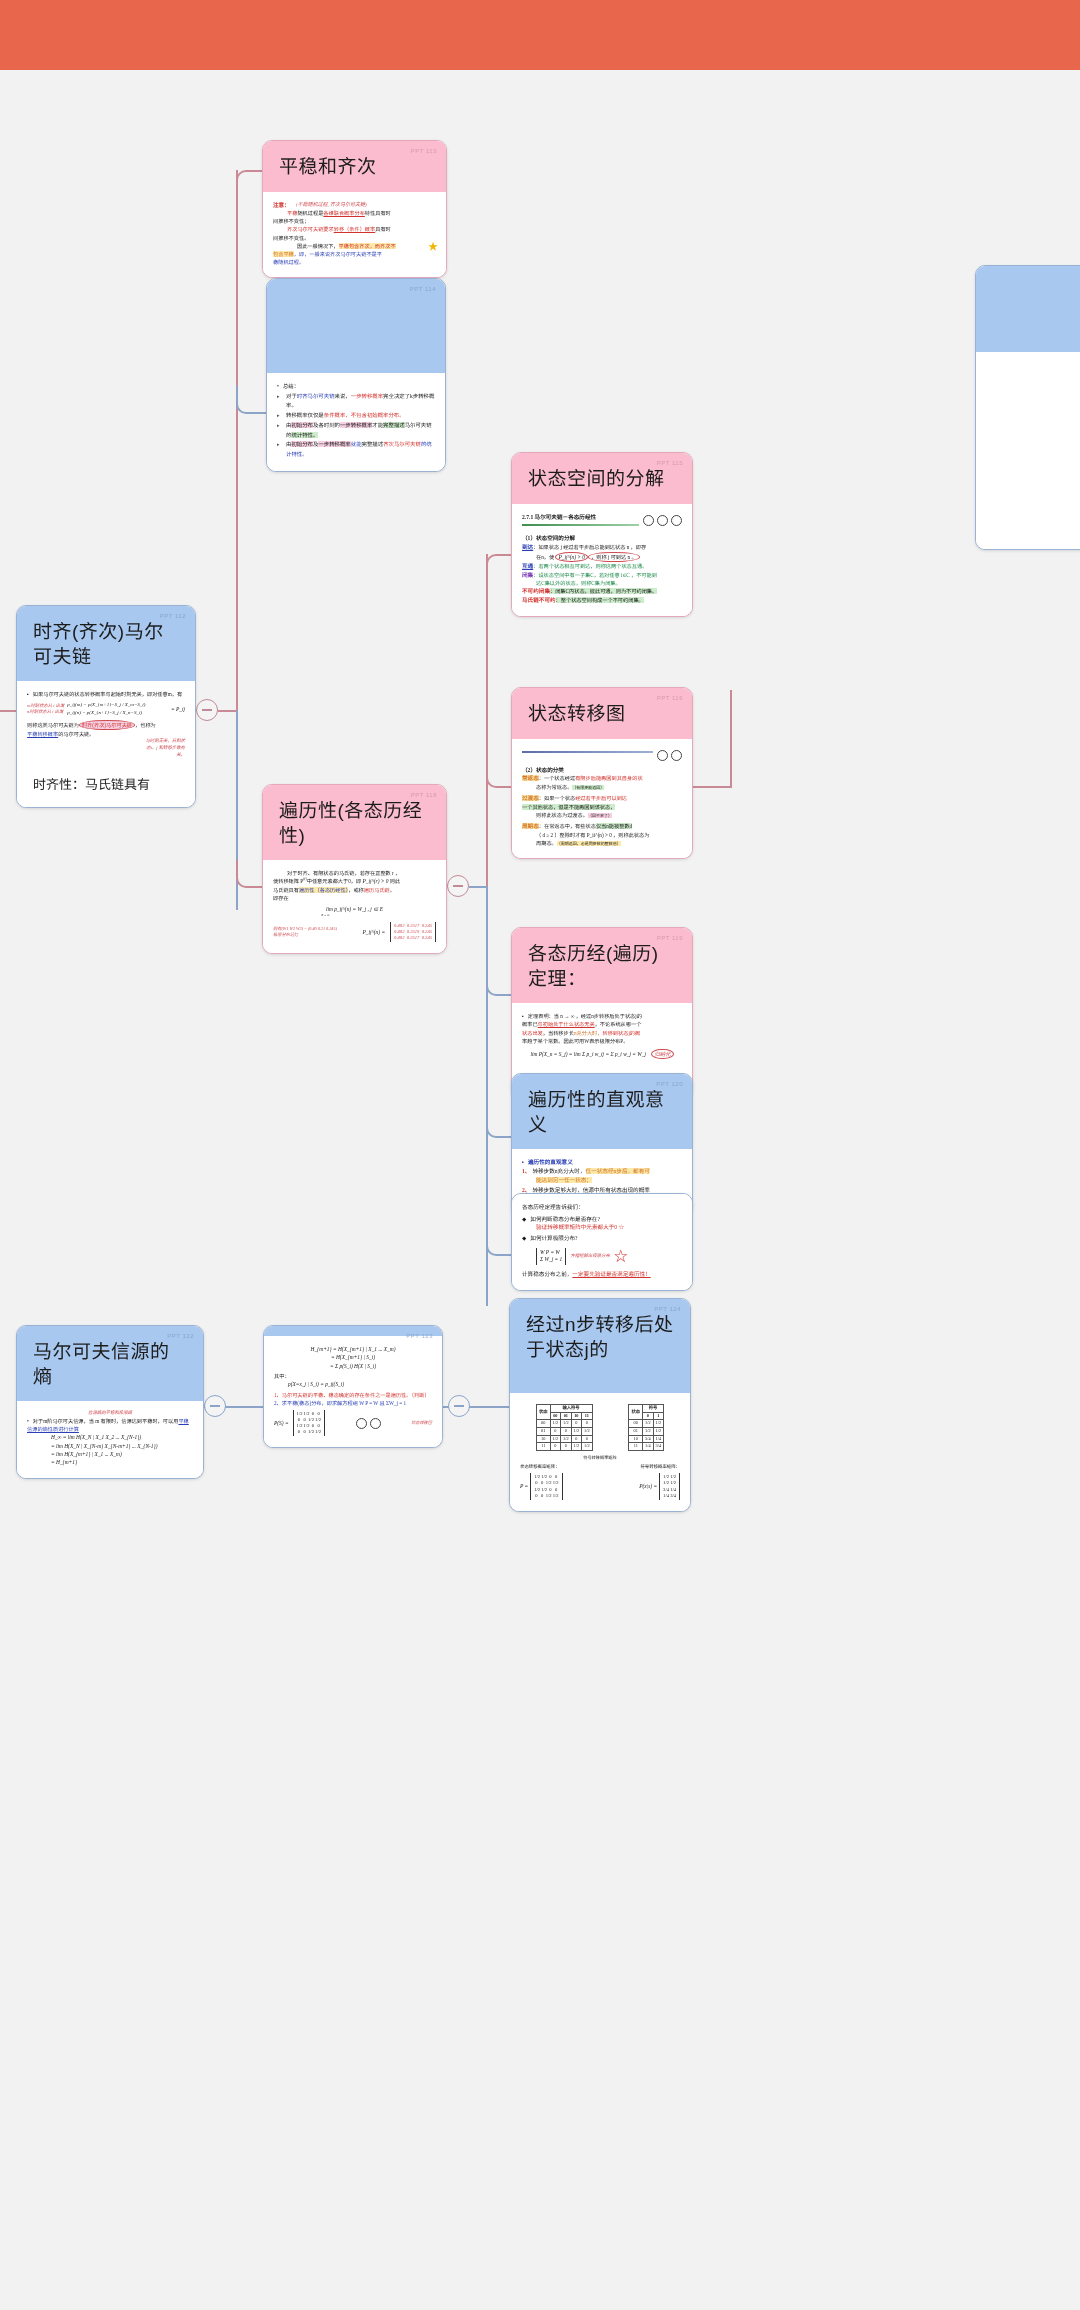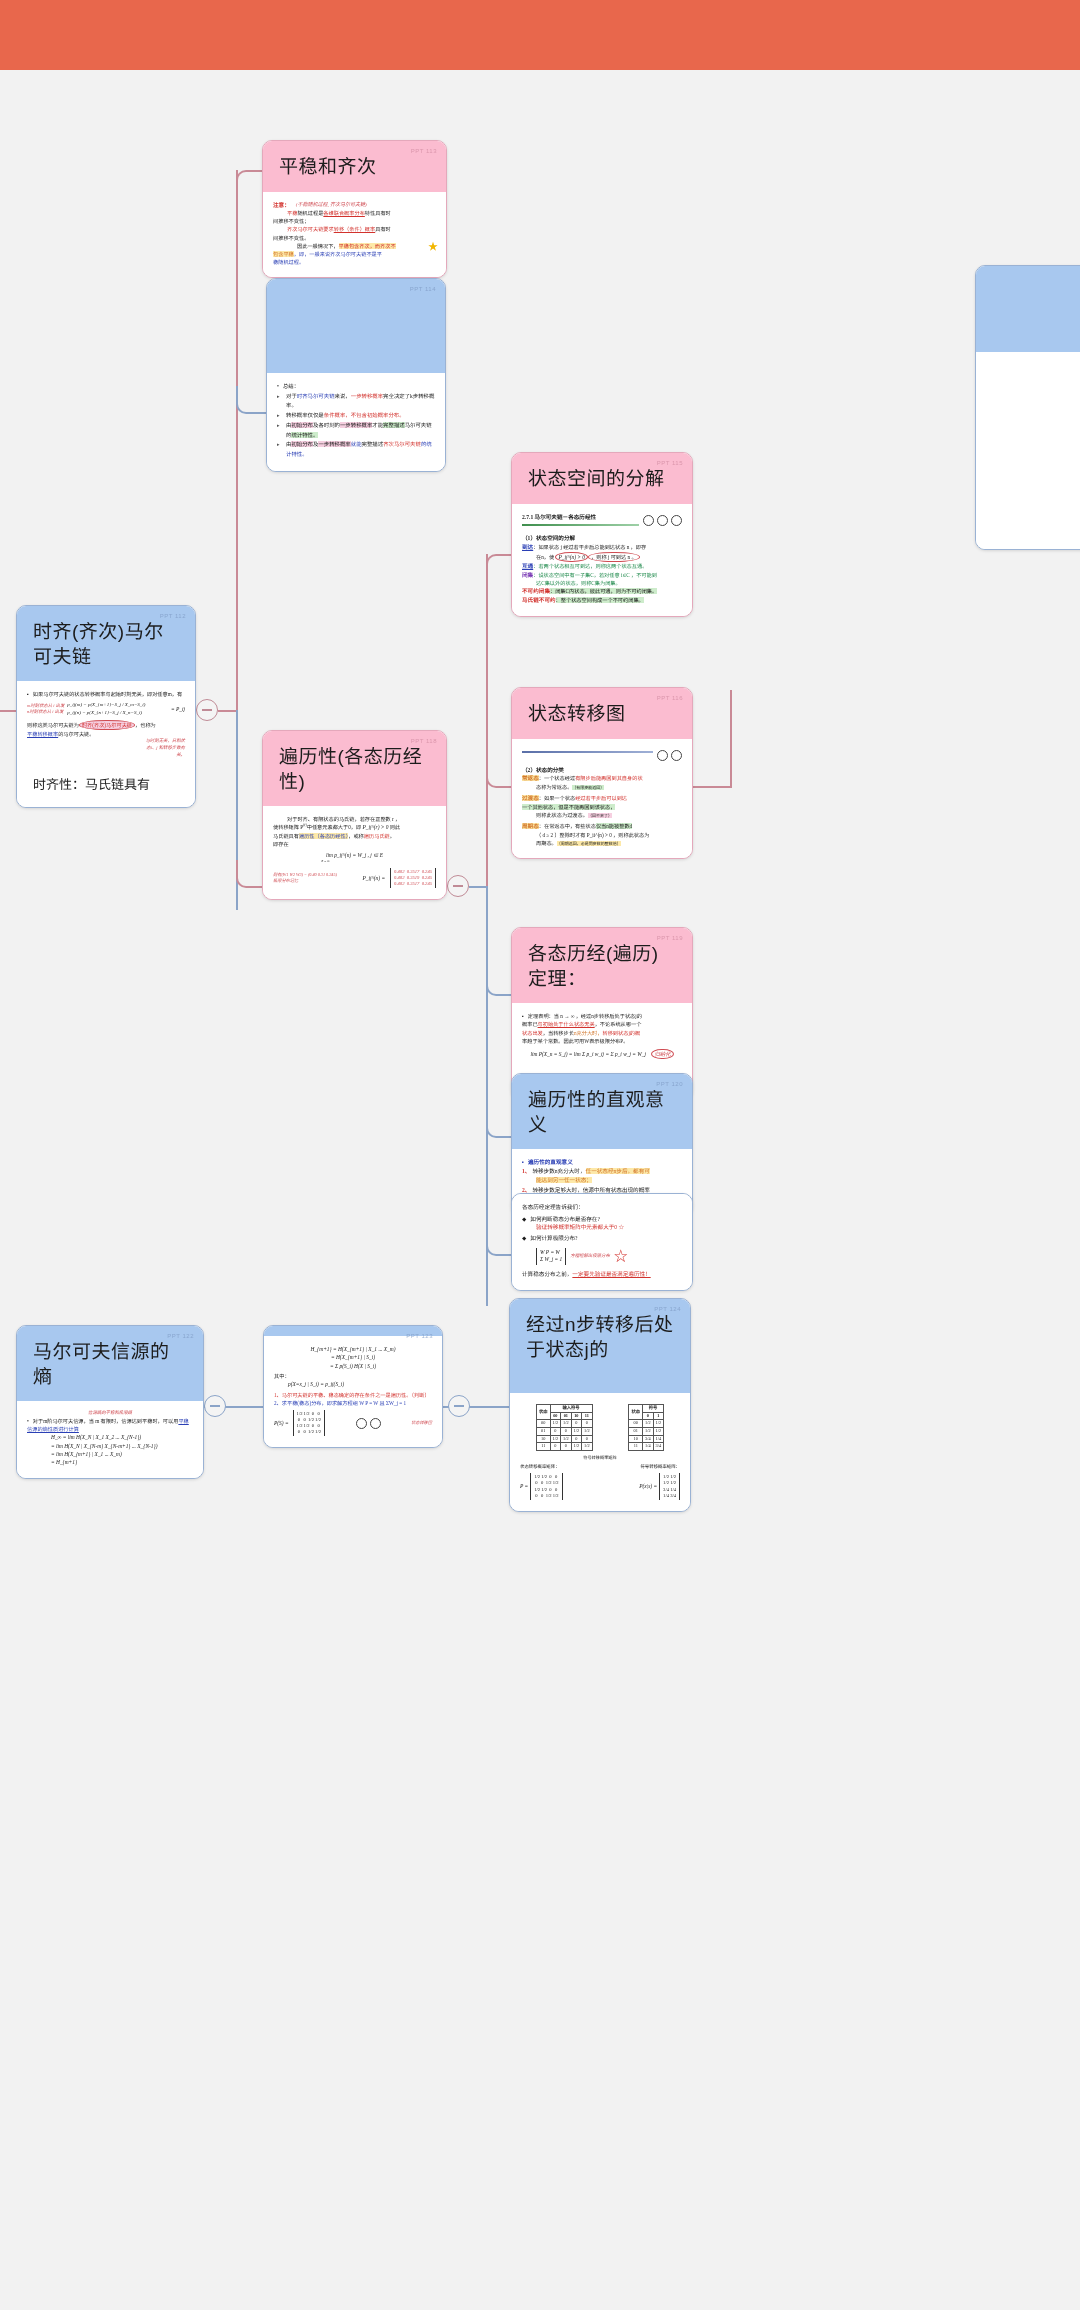--- a/index.html
+++ b/index.html
@@ -242,21 +242,21 @@
         <div class="b">
           <span>由</span><span class="hl-p">初始分布</span><span>及各时刻的</span><span class="hl-p">一步转移概率</span><span>才能</span><span class="hl-g">完整描述</span><span>马尔可夫链的</span><span class="hl-g">统计特性。</span>
         </div>
         <div class="b">
           <span>由</span><span class="hl-p">初始分布</span><span>及</span><span class="hl-p">一步转移概率</span><span class="bl">就能</span><span>完整描述</span><span class="r">齐次马尔可夫链</span><span class="bl">的统计特性。</span>
         </div>
       </div>
     </div>
   </div>
 
-  <div class="card pink" style="left:262px;top:660px;width:185px;">
+  <div class="card pink" style="left:262px;top:714px;width:185px;">
     <div class="head">
       <span class="stamp">PPT 118</span>
       <span>遍历性(各态历经性)</span>
     </div>
     <div class="body">
       <div class="scan">
         <div class="ind">对于时齐、有限状态的马氏链，若存在正整数 r ，</div>
         <div>
           <span>使转移矩阵 P</span><sup style="font-size:3.6px;">(r)</sup><span>中任意元素都大于0，即 </span><span class="mtx">P_ij^(r) &gt; 0</span><span>  则此</span>
         </div>

